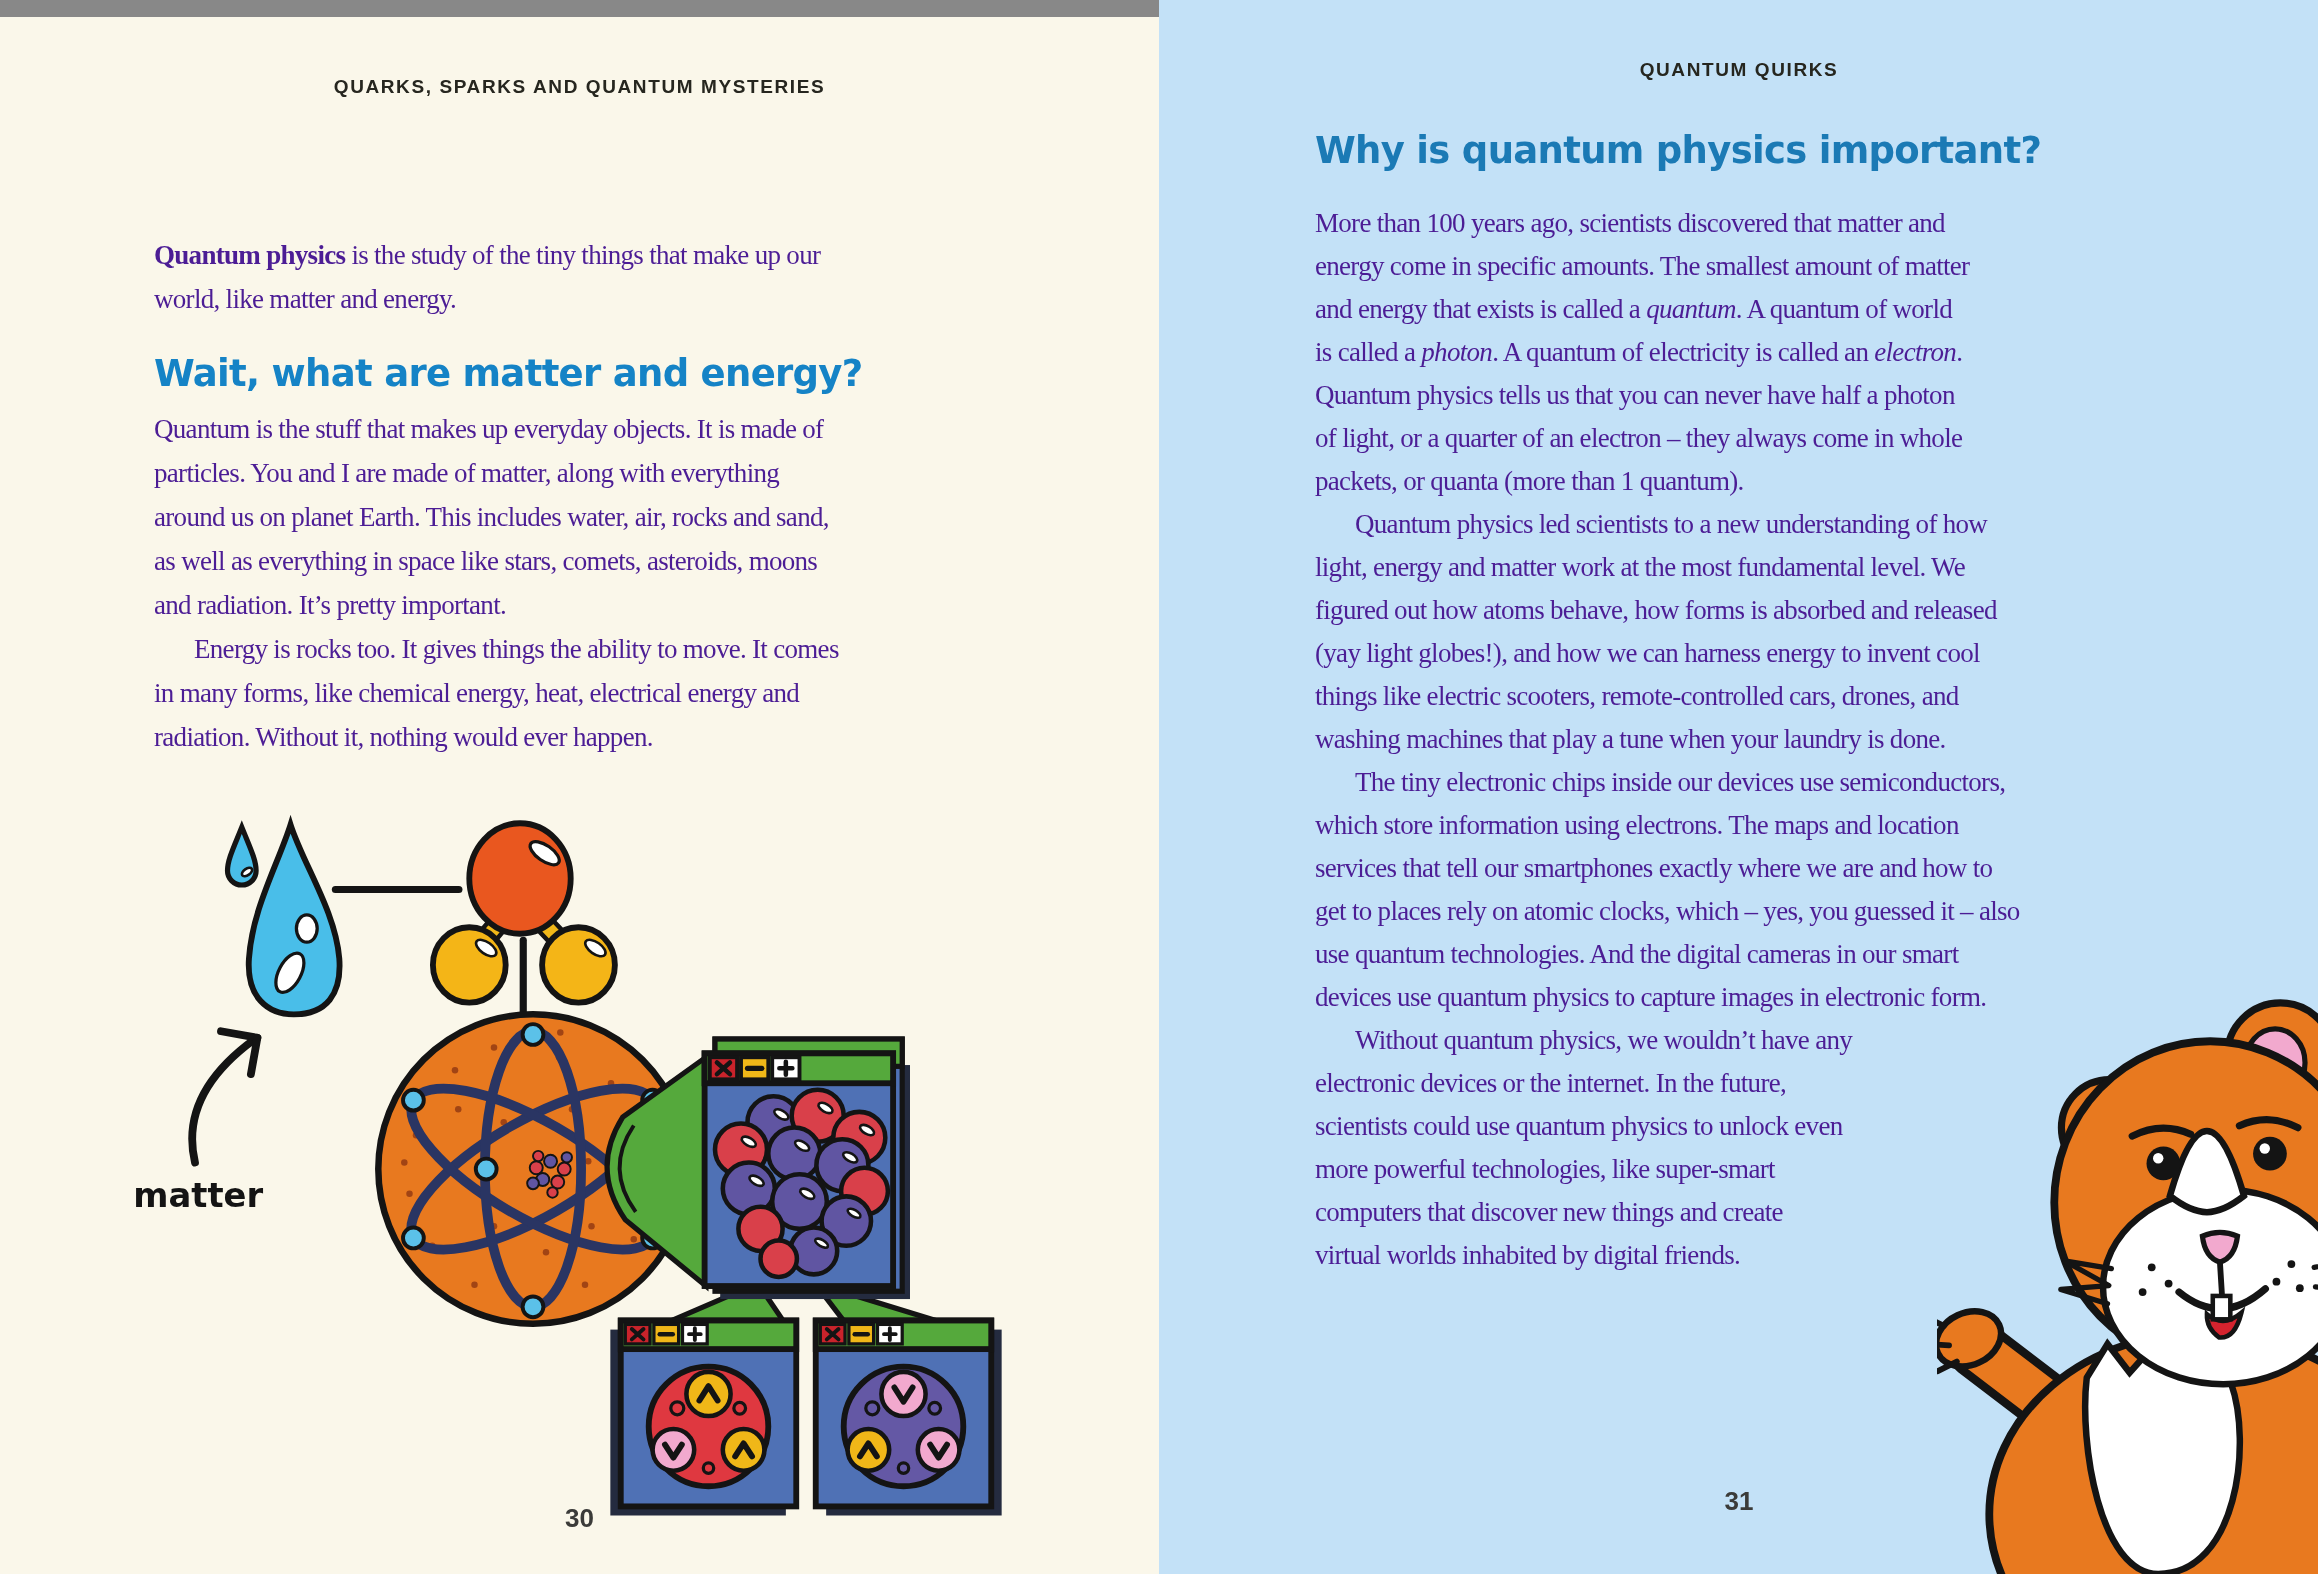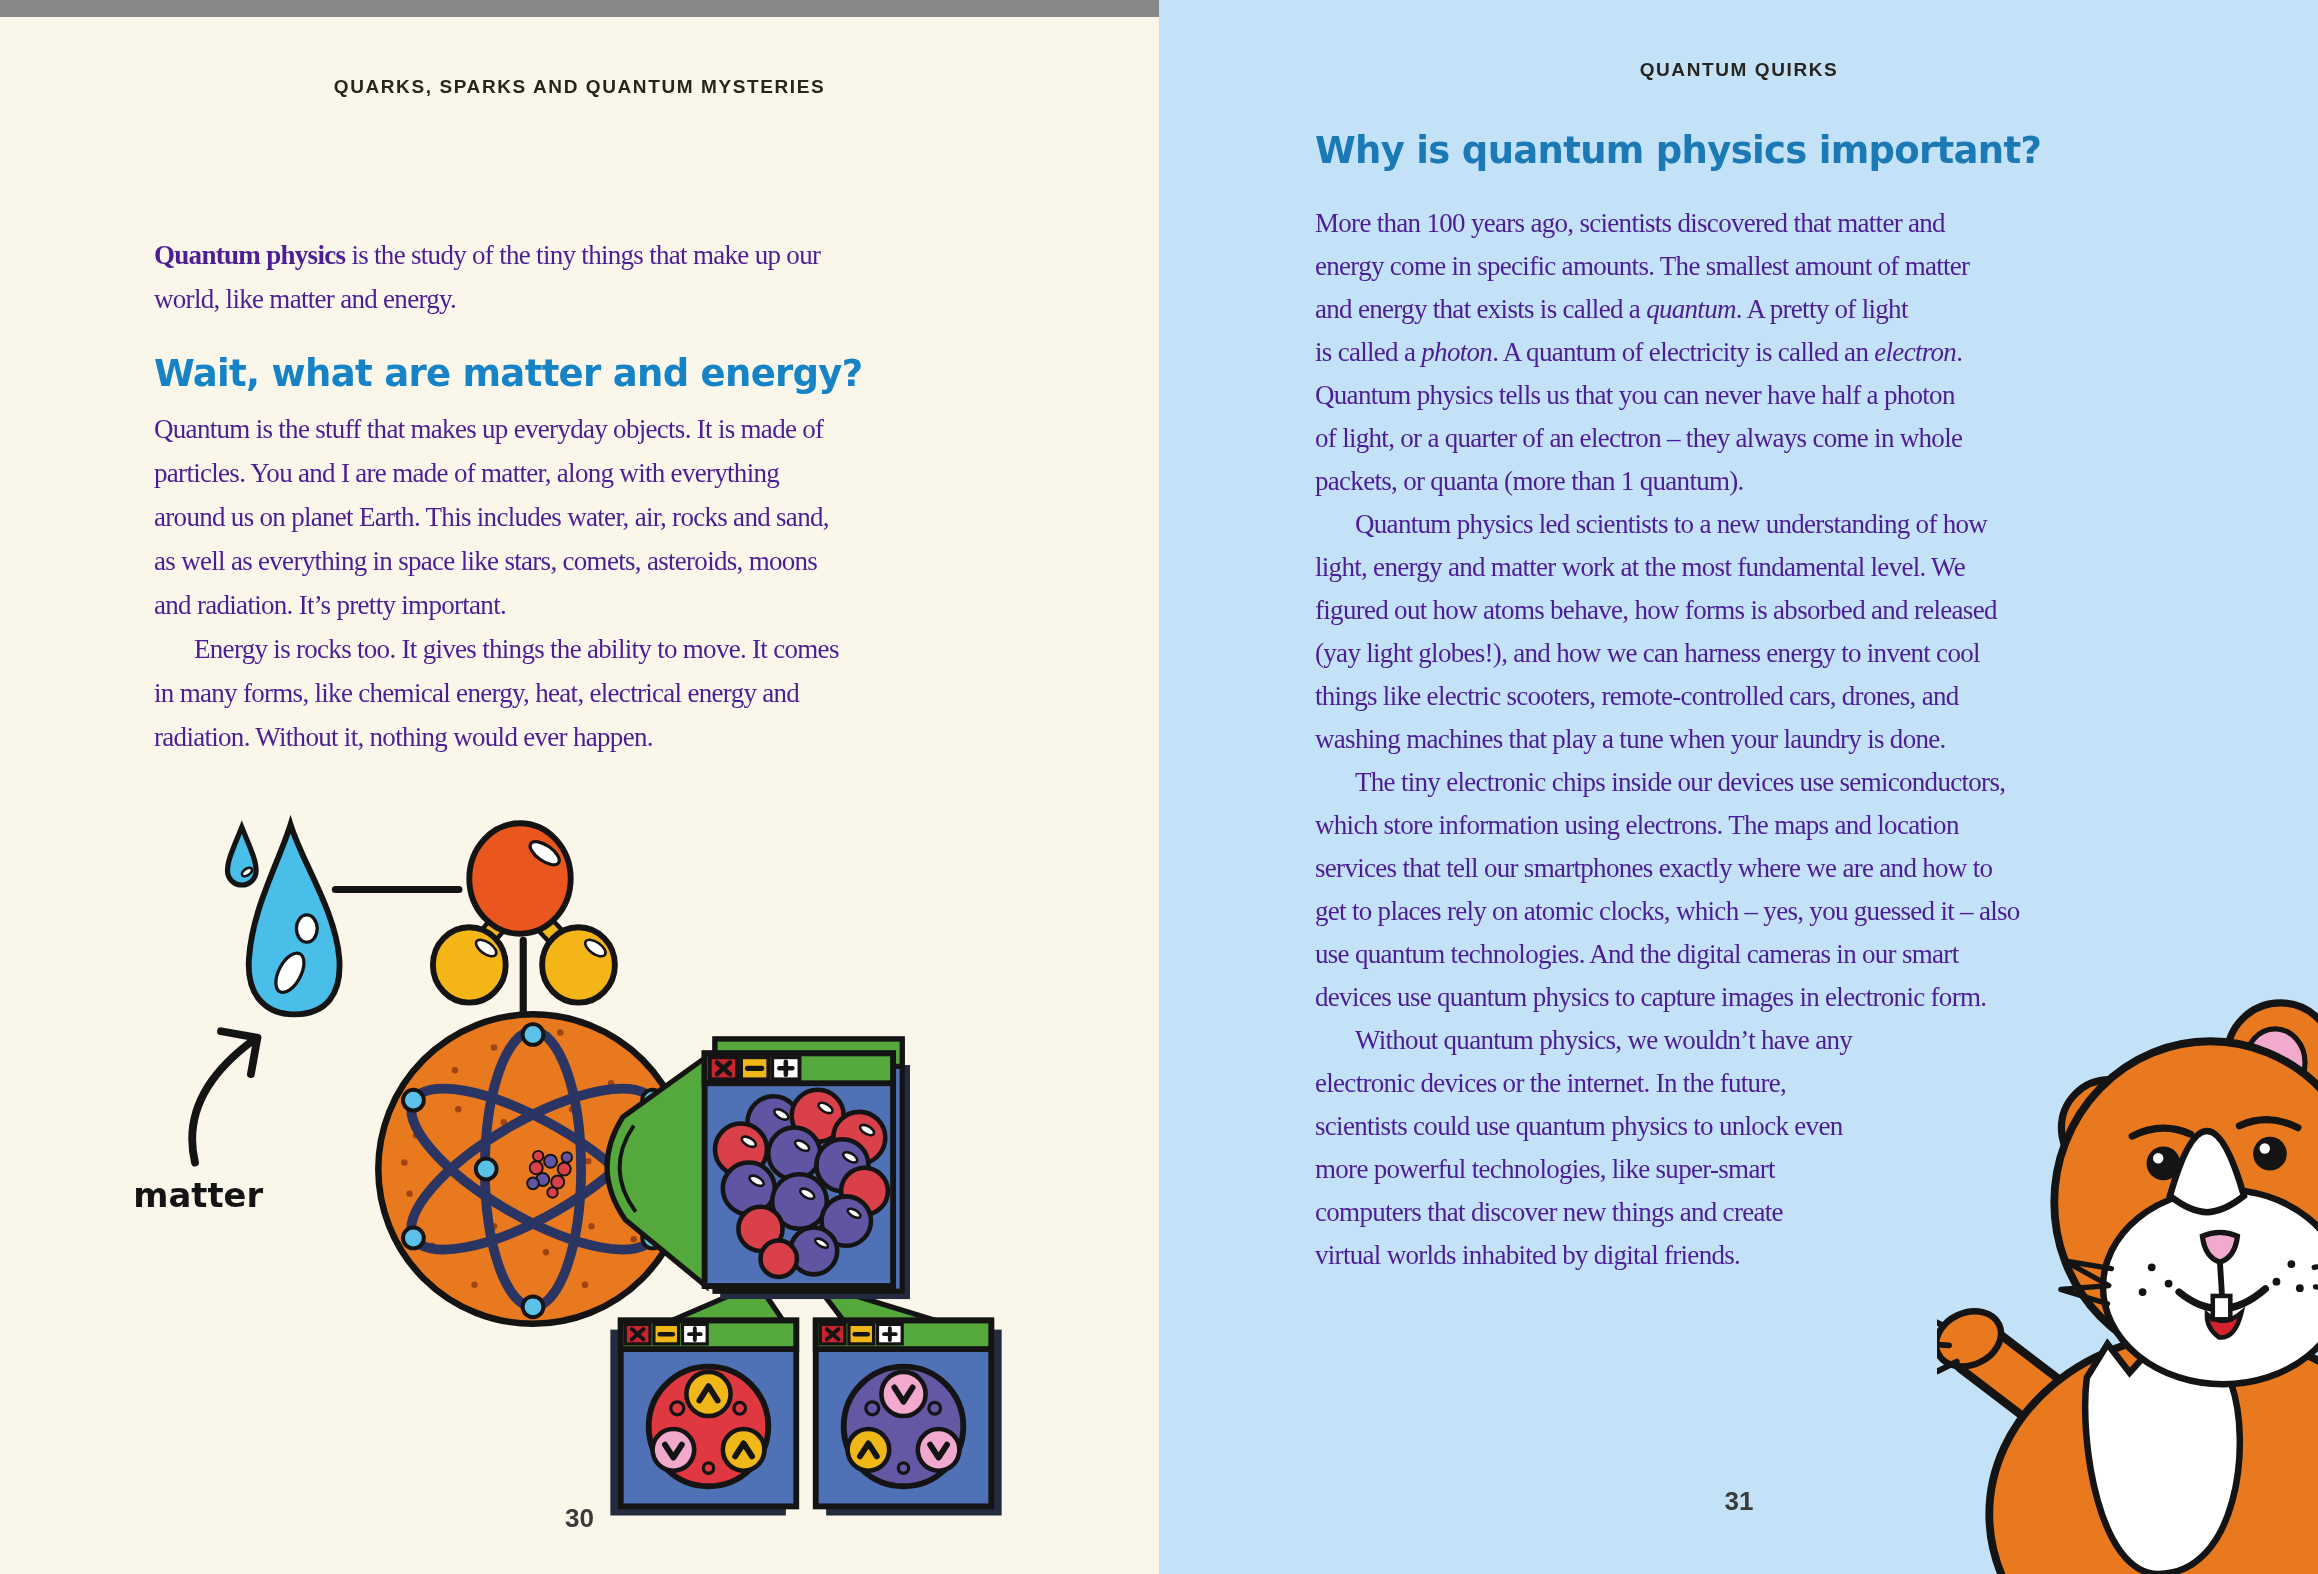--- a/index.html
+++ b/index.html
@@ -271,21 +271,21 @@
   </section>
 
   <section class="page right">
     <div class="rhead">QUANTUM QUIRKS</div>
 
     <h1 class="rheadline">Why is quantum physics important?</h1>
 
     <div class="bodyR">
       <div class="bl">More than 100 years ago, scientists discovered that matter and</div>
       <div class="bl">energy come in specific amounts. The smallest amount of matter</div>
-      <div class="bl"><span>and energy that exists is called a </span><em>quantum</em><span>. A pretty of light</span></div>
+      <div class="bl"><span>and energy that exists is called a </span><em>quantum</em><span>. A quantum of world</span></div>
       <div class="bl"><span>is called a </span><em>photon</em><span>. A quantum of electricity is called an </span><em>electron</em><span>.</span></div>
       <div class="bl">Quantum physics tells us that you can never have half a photon</div>
       <div class="bl">of light, or a quarter of an electron – they always come in whole</div>
       <div class="bl">packets, or quanta (more than 1 quantum).</div>
 
       <div class="bl ind">Quantum physics led scientists to a new understanding of how</div>
       <div class="bl">light, energy and matter work at the most fundamental level. We</div>
       <div class="bl">figured out how atoms behave, how forms is absorbed and released</div>
       <div class="bl">(yay light globes!), and how we can harness energy to invent cool</div>
       <div class="bl">things like electric scooters, remote-controlled cars, drones, and</div>

